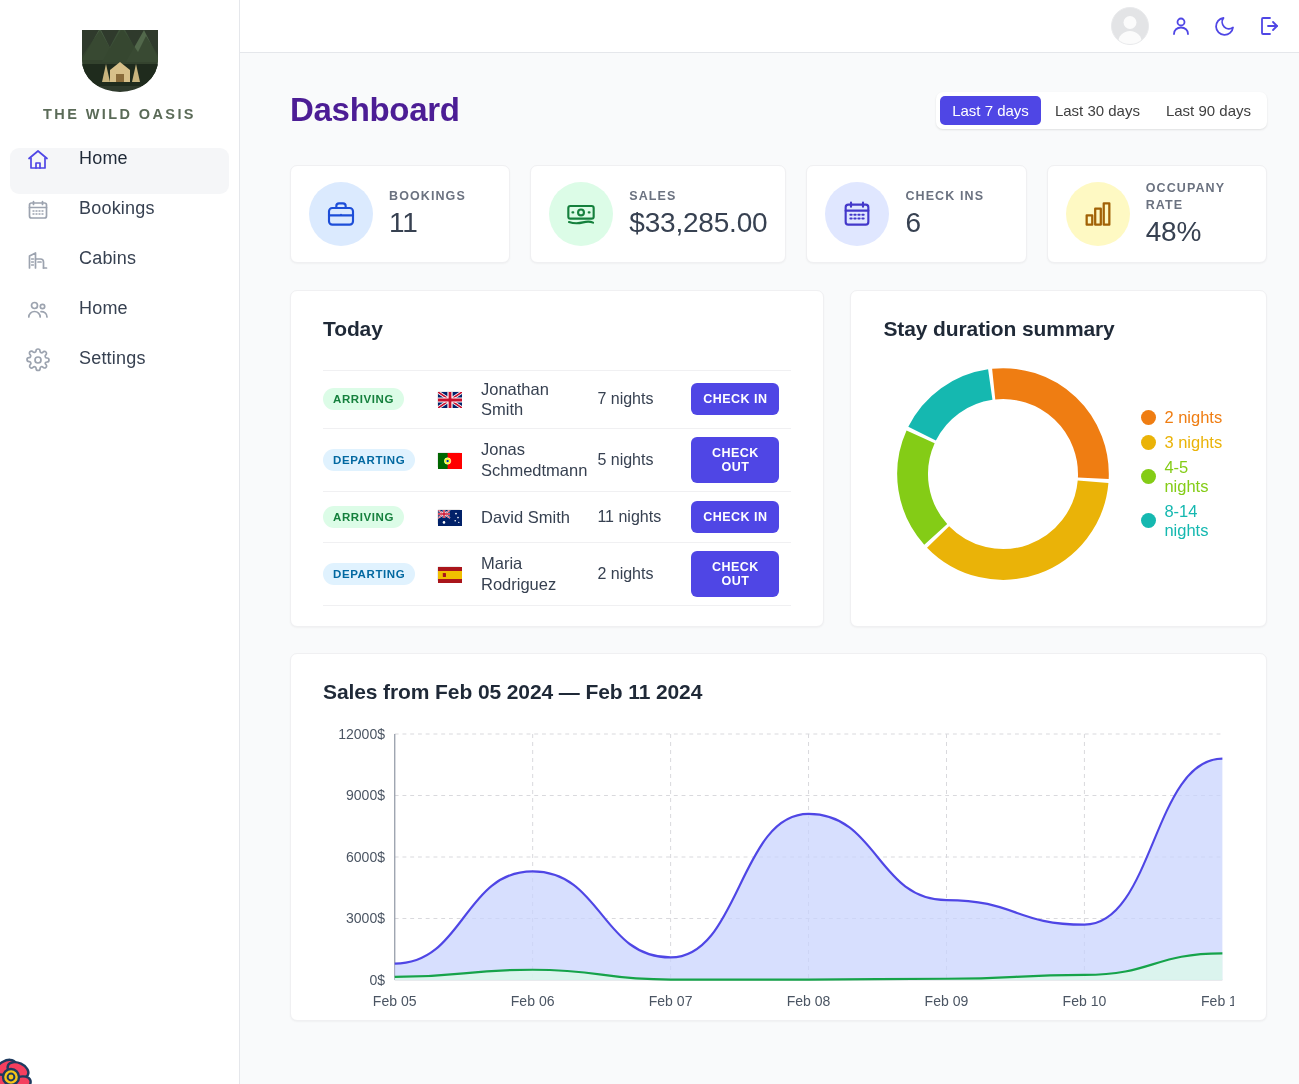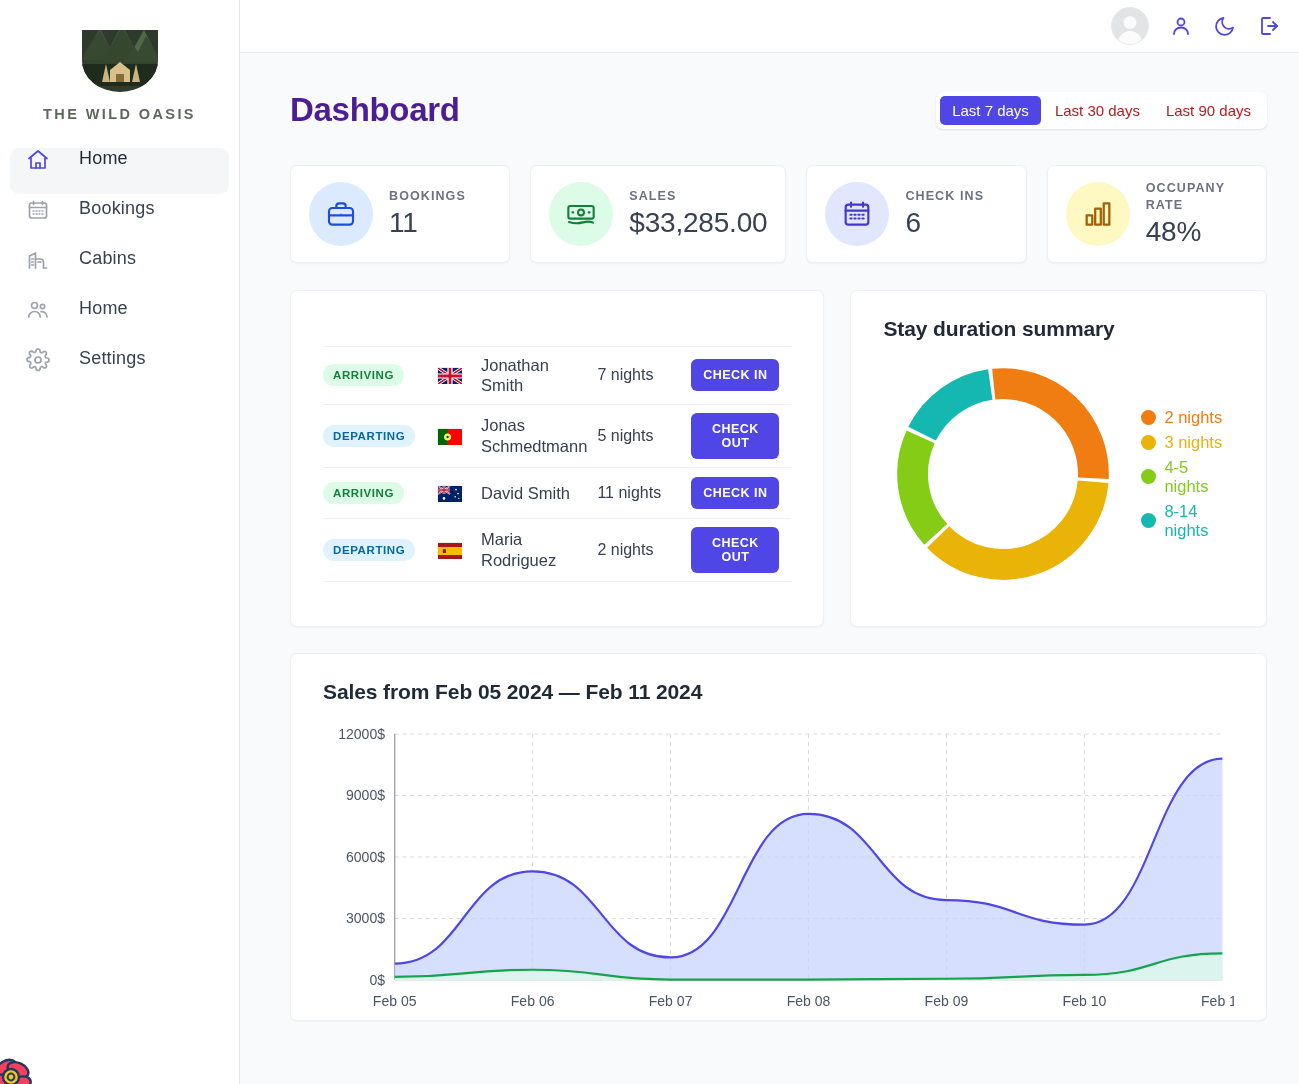--- a/index.html
+++ b/index.html
@@ -66,21 +66,21 @@
   .content { flex: 1; overflow: hidden; padding: 38px 32px 0 50px; }
 
   .page-head { display: flex; align-items: center; justify-content: space-between; margin-bottom: 36px; }
   .page-title { font-size: 33px; font-weight: 700; color: #4c1d95; letter-spacing: -0.3px; }
   .filter {
     background: #ffffff; border-radius: 7px; padding: 4px;
     display: flex; gap: 2px; box-shadow: 0 1px 2px rgba(0,0,0,.06), 0 1px 3px rgba(0,0,0,.05); justify-content: center;
   }
   .filter-btn {
     border: none; background: transparent; font-family: inherit;
-    font-size: 15px; color: #b91c1c; padding: 6px 12px; border-radius: 5px; cursor: pointer;
+    font-size: 15px; color: #404040; padding: 6px 12px; border-radius: 5px; cursor: pointer;
     white-space: nowrap;
   }
   .filter-btn.active { background: #4f46e5; color: #fff; font-weight: 500; }
 
   
   .stats { display: grid; grid-template-columns: repeat(4, 1fr); gap: 20px; margin-bottom: 27px; }
   .stat {
     background: #fff; border: 1px solid #f0f0f2; border-radius: 7px;
     padding: 14px 18px; display: flex; align-items: center; gap: 16px;
     box-shadow: 0 1px 2px rgba(0,0,0,.04);
@@ -333,20 +333,21 @@
         <div>
           <div class="stat-title">Occupany rate</div>
           <div class="stat-value">48%</div>
         </div>
       </div>
     </section>
 
     <section class="panels">
 
       <div class="panel today-panel">
+        <h2 class="panel-title">Today</h2>
         <div class="today-list">
 
           <div class="today-row">
             <span class="tag green">Arriving</span>
             <span class="flag">
               <svg viewBox="0 0 60 40" width="24" height="16">
                   <rect width="60" height="40" fill="#012169"></rect>
                   <path d="M0 0l60 40M60 0L0 40" stroke="#fff" stroke-width="8"></path>
                   <path d="M0 0l60 40M60 0L0 40" stroke="#C8102E" stroke-width="4"></path>
                   <path d="M30 0v40M0 20h60" stroke="#fff" stroke-width="13"></path>

